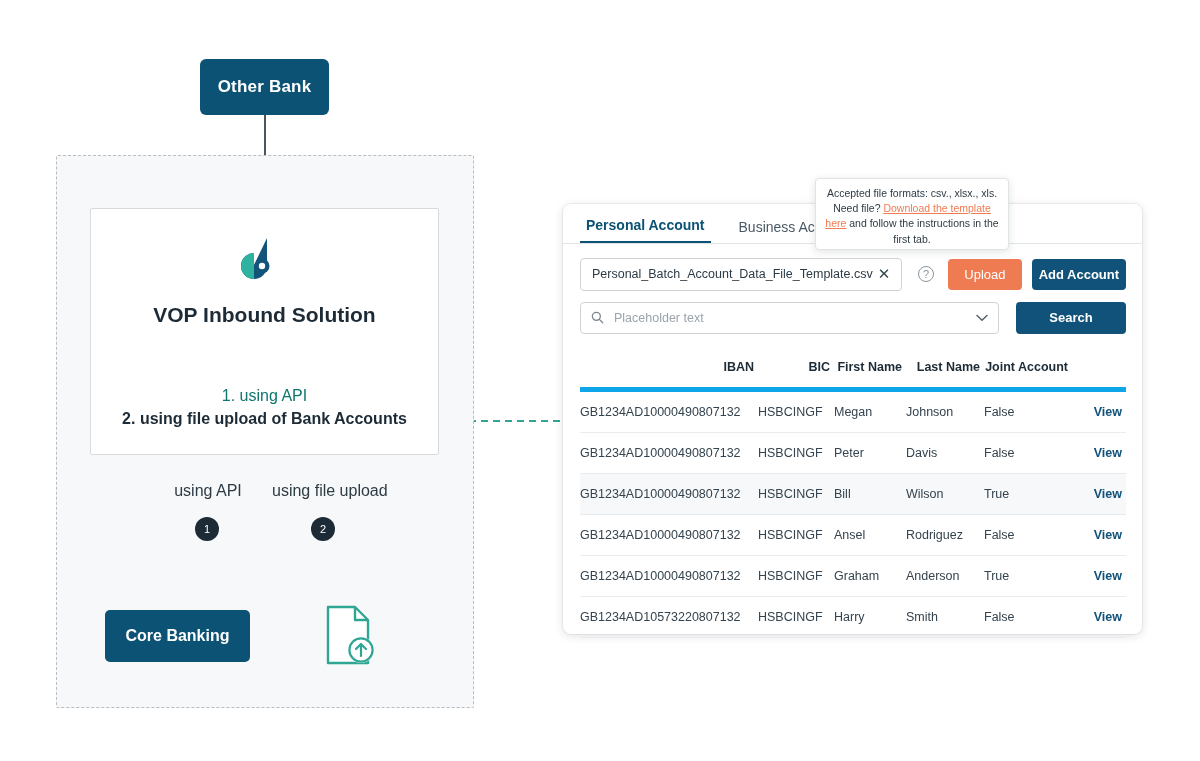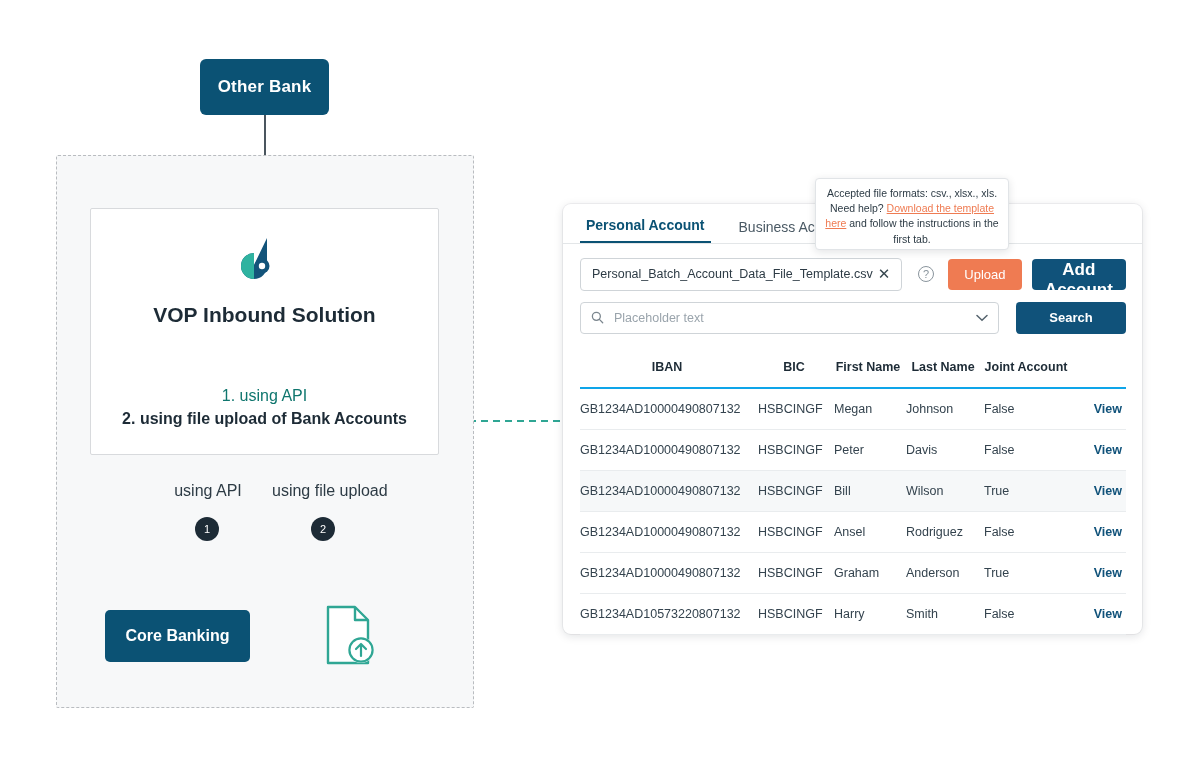--- a/index.html
+++ b/index.html
@@ -110,21 +110,21 @@
     color: #8a959d; font-size: 11px; display: flex; align-items: center;
     justify-content: center; margin-left: 6px; cursor: pointer; flex: 0 0 auto;
   }
   .btn-upload {
     width: 78px; height: 31px; background: #ef7b52; color: #fff; border: none;
     border-radius: 4px; font-size: 13px; font-family: inherit; cursor: pointer;
     margin-left: 4px;
   }
   .btn-add {
     width: 100px; height: 31px; background: #10527a; color: #fff; border: none;
-    border-radius: 4px; font-size: 17px; font-weight: bold; font-family: inherit;
+    border-radius: 4px; font-size: 13px; font-weight: bold; font-family: inherit;
     cursor: pointer; margin-left: auto;
   }
   .tooltip {
     position: absolute; left: 815px; top: 178px; width: 194px; height: 72px;
     background: #ffffff; border: 1px solid #e1e4e7; border-radius: 4px;
     box-shadow: 0 2px 8px rgba(16,26,36,.12);
     padding: 7px 9px; font-size: 10.5px; line-height: 1.45; color: #2d3b45;
     text-align: center;
   }
   .tooltip a { color: #ef7b52; text-decoration: underline; }
@@ -146,22 +146,22 @@
     width: 110px; height: 32px; background: #10527a; color: #fff; border: none;
     border-radius: 4px; font-size: 13px; font-weight: bold; font-family: inherit;
     cursor: pointer; margin-left: auto;
   }
 
   table.data {
     position: absolute; left: 17px; top: 150px; width: 546px;
     border-collapse: collapse;
   }
   table.data th {
-    text-align: center; font-size: 12.5px; font-weight: bold; color: #1d2b36;
-    padding: 6px 4px 13px 0; border-bottom: 2px solid #0ea5e9;
+    text-align: right; font-size: 12.5px; font-weight: bold; color: #1d2b36;
+    padding: 6px 4px 13px 0; border-bottom: 5px solid #0ea5e9;
   }
   table.data td {
     font-size: 12.5px; color: #34434e; padding: 13px 4px 13px 0;
     border-bottom: 1px solid #e9ecee;
   }
   table.data tr.alt td { background: #f6f8f9; }
   .c-iban  { width: 178px; }
   .c-bic   { width: 76px; }
   .c-first { width: 72px; }
   .c-last  { width: 78px; }
@@ -328,16 +328,16 @@
           <td>Smith</td>
           <td>False</td>
           <td class="c-act"><a class="view-link">View</a></td>
         </tr>
       </tbody>
     </table>
   </div>
 
   <div class="tooltip">
     <span>Accepted file formats: csv., xlsx., xls.</span>
-    <span>Need help? </span><a href="#">Download the template here</a><span> and follow the instructions in the first tab.</span>
+    <span>Need file? </span><a href="#">Download the template here</a><span> and follow the instructions in the first tab.</span>
   </div>
 
 </div>
 
 </body></html>

